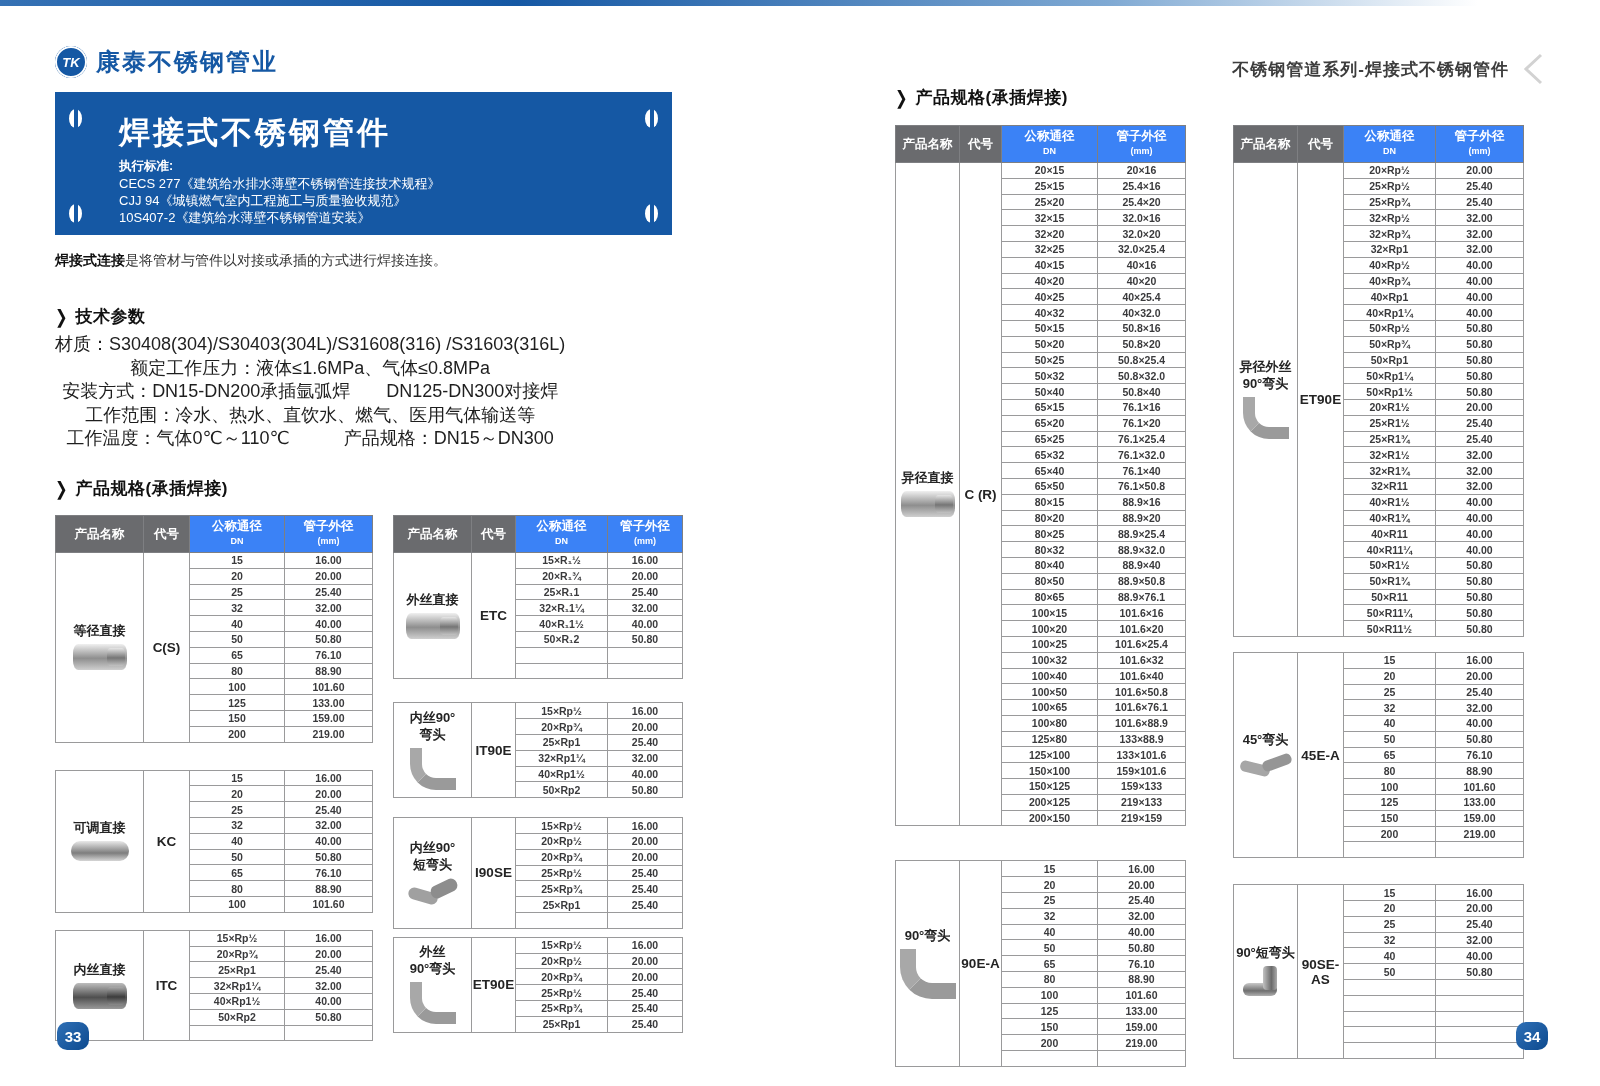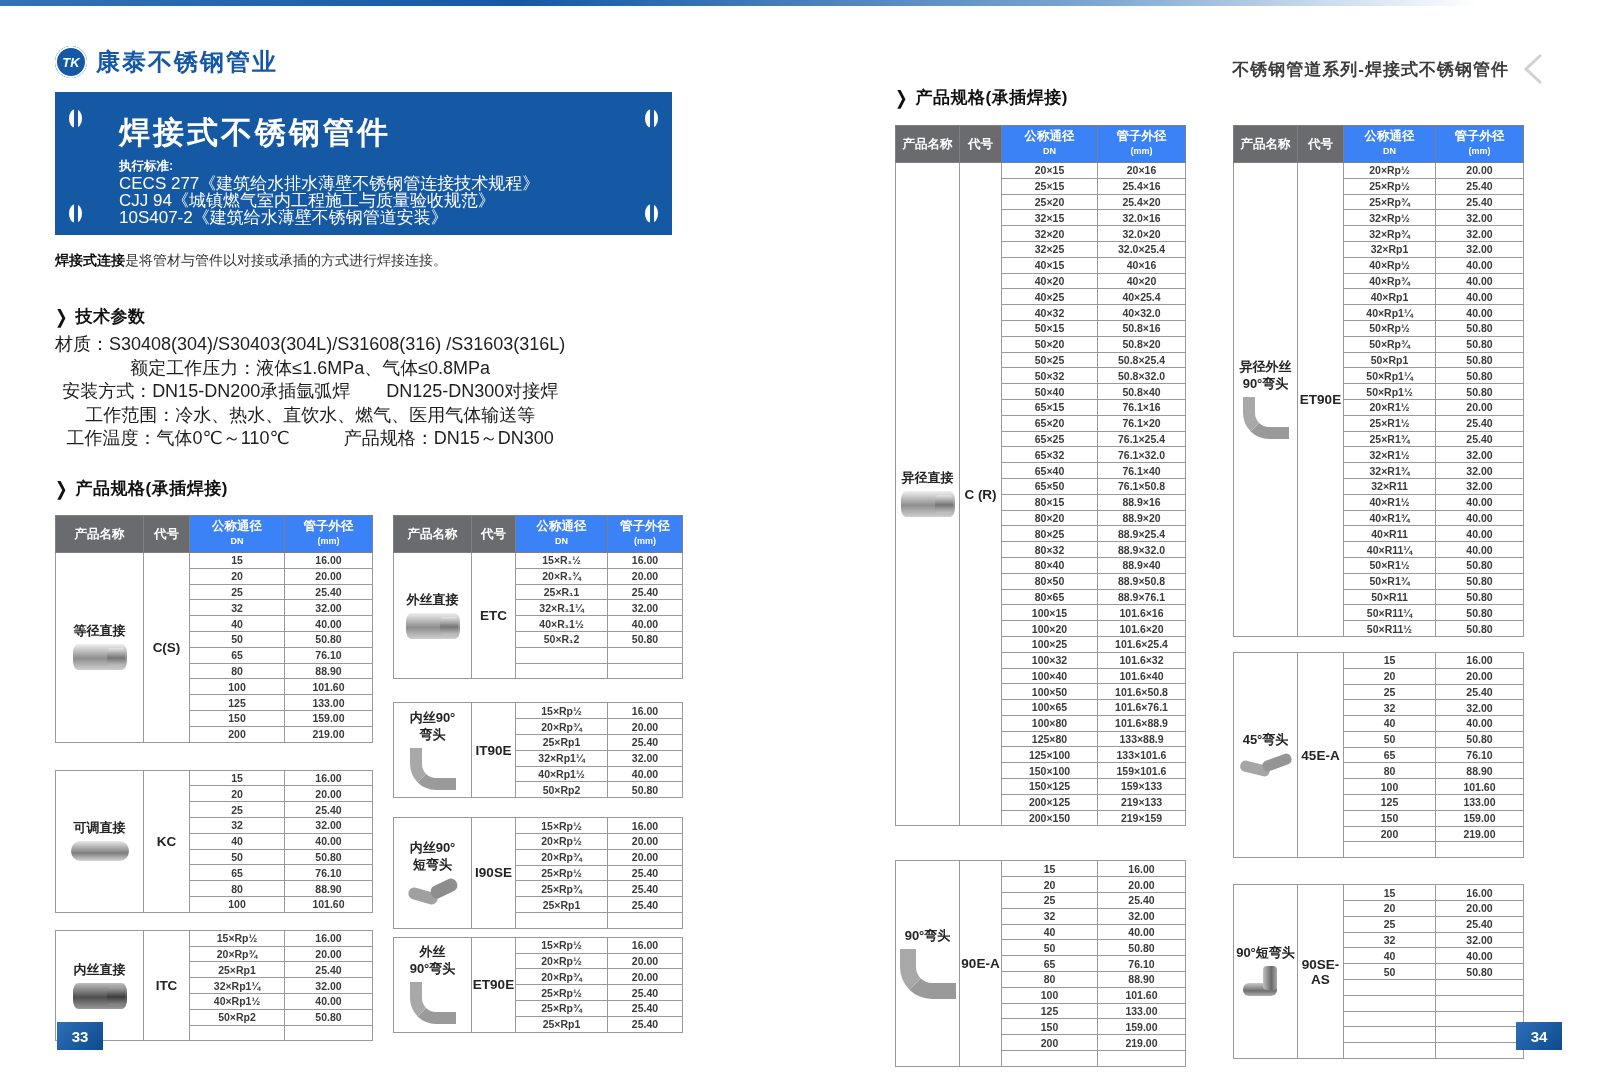--- a/index.html
+++ b/index.html
@@ -18,21 +18,21 @@
     font-size:13px;box-shadow:inset 0 0 0 2px #fff,inset 0 0 0 4px #1558a4;}
   .logo-text{font-size:24px;font-weight:bold;color:#1558a4;letter-spacing:2px;}
   
   .header-right{position:absolute;top:52px;left:1050px;width:495px;display:flex;align-items:center;justify-content:flex-end;gap:12px;}
   .series-title{font-size:17px;font-weight:bold;color:#3d3d3d;letter-spacing:1px;}
   .chev-svg{display:block;}
   
   .banner{position:absolute;left:55px;top:92px;width:617px;height:143px;background:#1558a4;}
   .banner-title{position:absolute;left:64px;top:20px;font-size:31px;font-weight:bold;color:#fff;letter-spacing:3px;}
   .banner-std-label{position:absolute;left:64px;top:66px;font-size:12.5px;font-weight:bold;color:#fff;}
-  .banner-stds{position:absolute;left:64px;top:83px;font-size:17px;color:#fff;line-height:17px;}
+  .banner-stds{position:absolute;left:64px;top:83px;font-size:13px;color:#fff;line-height:17px;}
   .dot{position:absolute;width:13px;height:19px;background:#fff;border-radius:50%;}
   .dot::after{content:'';position:absolute;left:50%;transform:translateX(-50%);top:-1px;bottom:-1px;width:4px;background:#1558a4;}
   .dot.tl{left:14px;top:17px}.dot.tr{right:14px;top:17px}
   .dot.bl{left:14px;bottom:12px}.dot.br{right:14px;bottom:12px}
   
   .intro{position:absolute;left:55px;top:252px;font-size:14px;color:#333;}
   .intro b{color:#111;}
   
   .section{position:absolute;display:flex;align-items:center;gap:8px;}
   .sec-chev{font-size:15px;font-weight:bold;color:#111;transform:scaleY(1.25);}
@@ -75,23 +75,23 @@
   .ph-elbowshort{width:50px;height:26px;}
   .ph-elbowshort::before{content:'';position:absolute;left:0;top:12px;width:30px;height:12px;background:#a0a0a0;border-radius:6px;transform:rotate(16deg);}
   .ph-elbowshort::after{content:'';position:absolute;right:0;top:4px;width:28px;height:13px;background:#8d8d8d;border-radius:6px/7px;transform:rotate(-26deg);}
   .ph-elbow45{width:52px;height:24px;}
   .ph-elbow45::before{content:'';position:absolute;left:0;top:10px;width:30px;height:11px;background:#a6a6a6;border-radius:5px;transform:rotate(14deg);}
   .ph-elbow45::after{content:'';position:absolute;right:0;top:4px;width:30px;height:11px;background:#959595;border-radius:5px;transform:rotate(-20deg);}
   .ph-tee{width:46px;height:32px;}
   .ph-tee::before{content:'';position:absolute;left:0;bottom:2px;width:34px;height:13px;background:linear-gradient(180deg,#c9c9c9,#6f6f6f 60%,#b0b0b0);border-radius:6px;}
   .ph-tee::after{content:'';position:absolute;left:20px;top:0;width:14px;height:24px;background:linear-gradient(90deg,#c2c2c2,#6a6a6a 60%,#aaa);border-radius:4px;}
   
-  .badge{position:absolute;width:46px;height:28px;color:#fff;font-weight:bold;font-size:15px;
+  .badge{position:absolute;width:32px;height:28px;color:#fff;font-weight:bold;font-size:15px;
     display:flex;align-items:center;justify-content:center;
-    background:linear-gradient(135deg,#2f70b6,#0d4a8f);}
+    background:linear-gradient(135deg,#2f70b6,#0d4a8f);border-radius:10px;}
   #badge-left{left:57px;top:1022px;}
   #badge-right{left:1516px;top:1022px;}
 </style>
 </head>
 <body>
 
 <div class="top-strip"></div>
 
 <div class="logo">
   <span class="logo-icon">TK</span>

